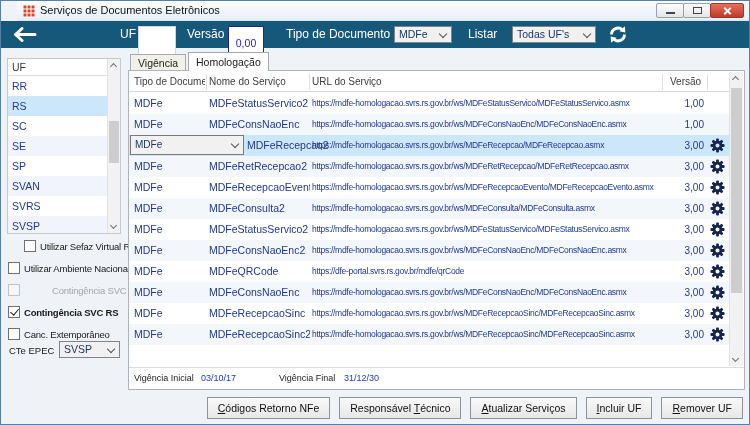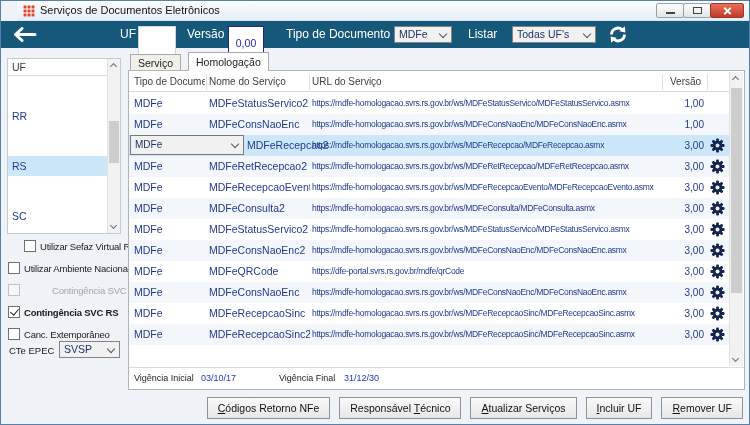--- a/index.html
+++ b/index.html
@@ -60,21 +60,21 @@
   
   .uf-grid{
     position:absolute; left:6px; top:57px; width:114px; height:176px;
     background:#fff; border:1px solid #C5CAD2; overflow:hidden;
   }
   .uf-header{
     position:absolute; left:0; top:0; right:13px; height:17px; line-height:17px;
     padding-left:4px; font-size:10.5px; color:#3A3A3A; border-bottom:1px solid #DCDCDC; background:#fff;
   }
   .uf-body{ position:absolute; left:0; top:17px; right:13px; bottom:0; }
-  .uf-row{ height:20px; line-height:20px; padding-left:4px; font-size:10.5px; color:#21398F;margin-top:30px; }
+  .uf-row{ height:20px; line-height:20px; padding-left:4px; font-size:10.5px; color:#21398F; }
   .uf-row.alt{ background:#F1F4FA; }
   .uf-row.selected{ background:#CDE7FA; }
   .sbar{
     position:absolute; top:0; bottom:0; width:13px; background:#F2F2F2; border-left:1px solid #E2E2E2;
   }
   .uf-grid .sbar{ right:0; }
   .sbar .chev{ position:absolute; left:3px; border-color:#6F6F6F; width:5px; height:5px; }
   .sbar .chev.up{ top:5px; } .sbar .chev.down{ bottom:5px; }
   .sbar .thumb{ position:absolute; left:1px; right:1px; background:#CDCDCD; }
   .uf-grid .thumb{ top:62px; height:42px; }
@@ -239,21 +239,21 @@
     <span class="box"></span>
     <span class="lbl">Canc. Extemporâneo</span>
   </div>
     </div>
   <div class="cte-label">CTe EPEC</div>
   <div class="combo cte-combo">
     <span>SVSP</span>
     <span class="chev"></span>
   </div>
 
-  <div class="tab inactive">Serviço</div>
+  <div class="tab inactive">Vigência</div>
   <div class="tab active">Homologação</div>
 
   <div class="tab-page">
     <div class="ghead">
       <div class="gh" style="left:5px;width:71px;overflow:hidden">Tipo de Documento</div>
       <div class="gh" style="left:80px">Nome do Serviço</div>
       <div class="gh" style="left:183px">URL do Serviço</div>
       <div class="gh" style="left:541px">Versão</div>
       <div class="gh-sep" style="left:77px"></div>
       <div class="gh-sep" style="left:180px"></div>

